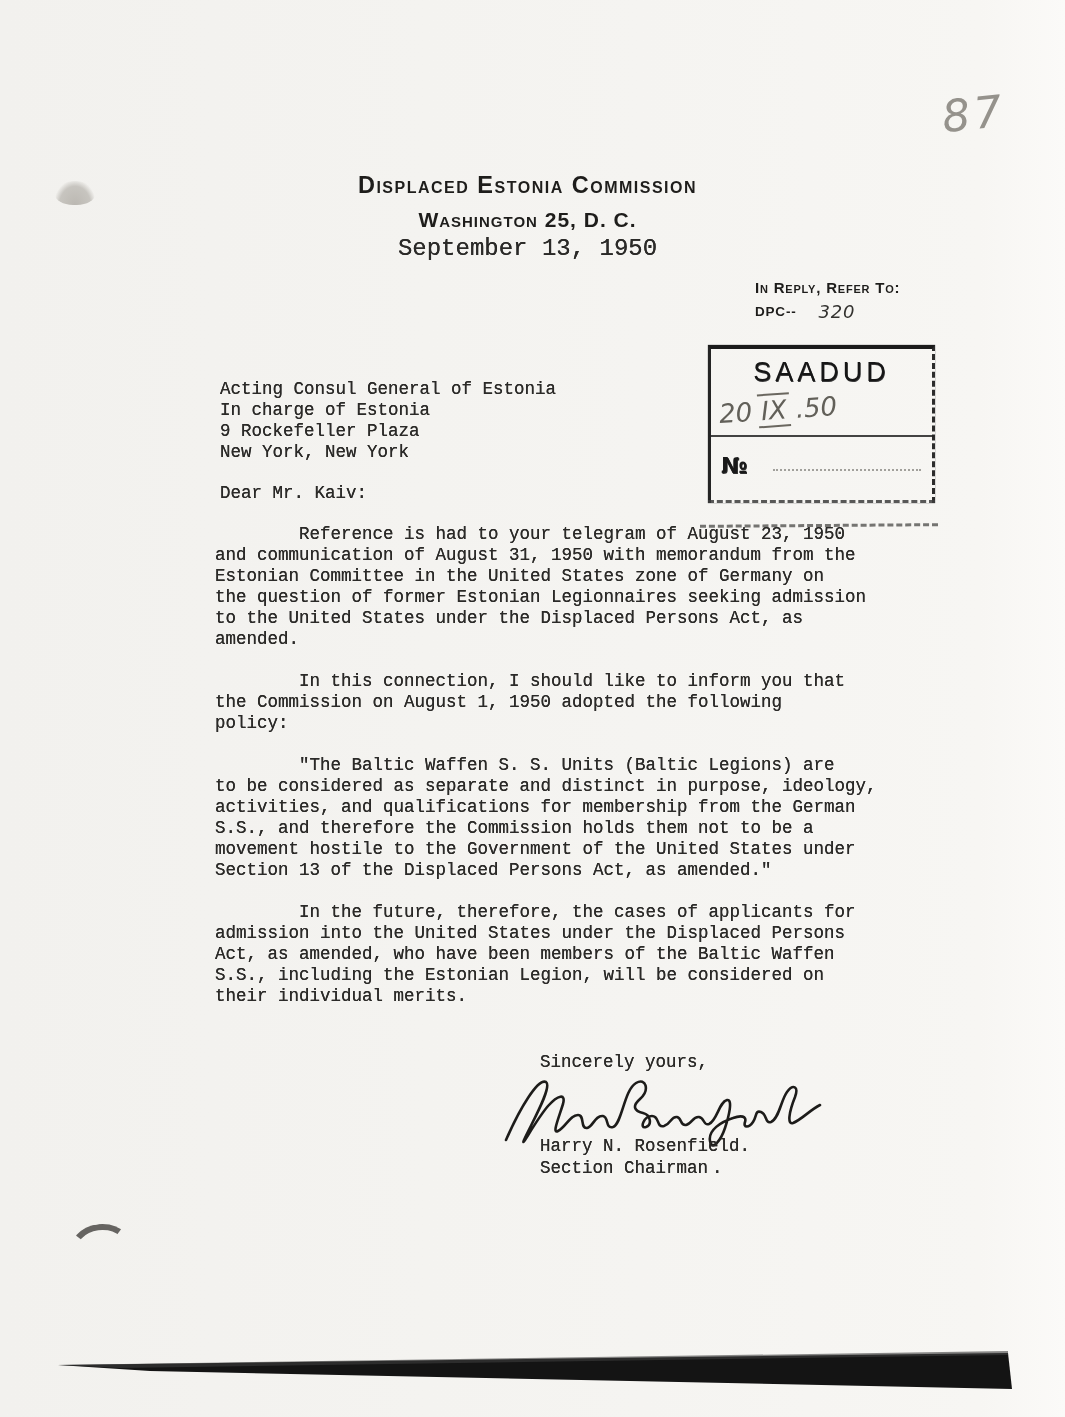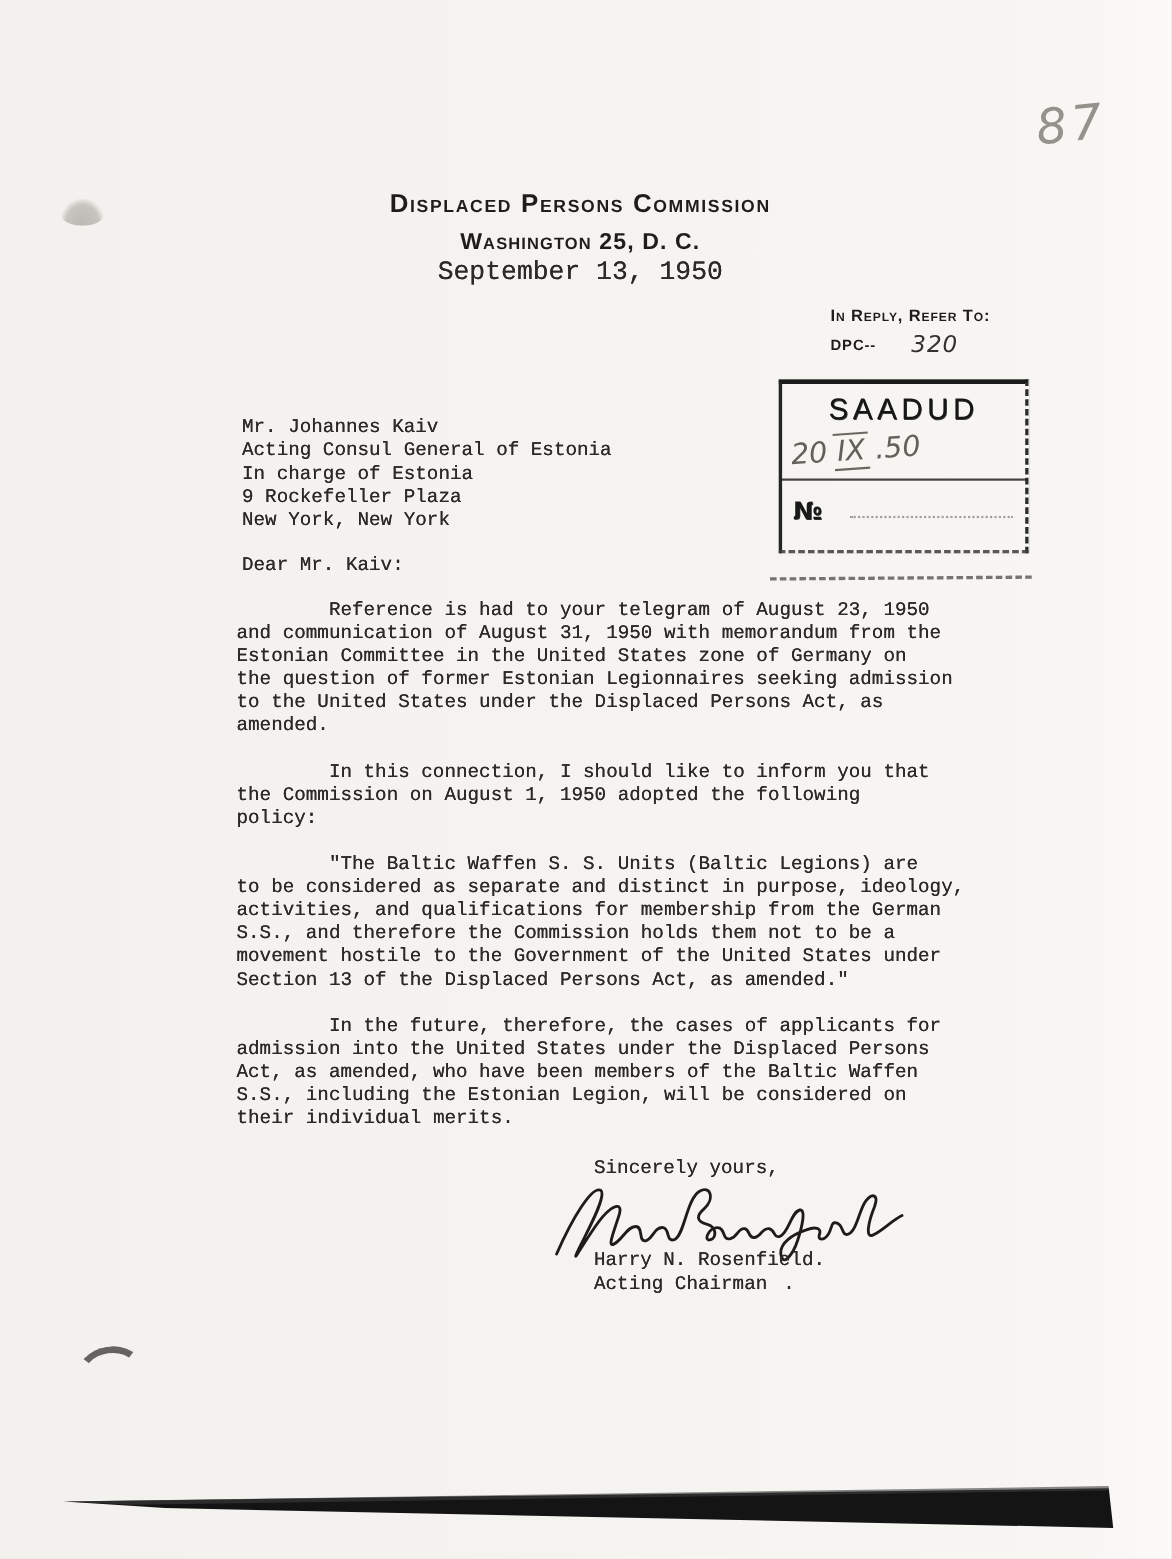--- a/index.html
+++ b/index.html
@@ -23,21 +23,21 @@
   
   .header-block{left:195px;top:172px;width:665px;text-align:center;}
   .org-name{font-size:23.5px;letter-spacing:1.5px;}
   .org-city{font-size:21px;letter-spacing:1px;margin-top:9px;}
   .org-date{font-size:24px;margin-top:6px;text-shadow:0 0 .5px #2b2a28;}
 
   
   .ref-block{left:755px;top:279px;}
   .ref-label{font-size:15px;letter-spacing:.8px;}
   .ref-line{margin-top:5px;font-size:13.5px;letter-spacing:.8px;}
-  .ref-num{font-size:21px;font-style:italic;margin-left:32px;vertical-align:-2px;color:#33322f;font-weight:400;}
+  .ref-num{font-size:18px;font-style:italic;margin-left:22px;vertical-align:-2px;color:#33322f;font-weight:400;}
 
   
   .stamp{left:708px;top:345px;width:221px;height:154px;
     border-top:4px solid #1b1b1b;border-left:3px solid #242424;border-right:3px dashed #2c2c2c;
     box-shadow:0 0 1px #444;}
   .stamp-title{position:absolute;left:0;right:0;top:8px;text-align:center;
     font-family:"Liberation Sans","DejaVu Sans",sans-serif;font-weight:normal;font-size:27px;
     letter-spacing:4px;color:#161616;text-shadow:.6px .6px 0 #3a3a3a;}
   .stamp-date{position:absolute;left:8px;top:46px;font-size:26px;color:#626059;transform:rotate(-4deg);white-space:nowrap;}
   .stamp-date .mo{border-top:2px solid #6a675f;border-bottom:2px solid #6a675f;padding:0 3px;margin:0 6px;}
@@ -74,21 +74,21 @@
 <body>
 
 <div class="sheet">
 
   <div class="abs page-num pencil">87</div>
 
   <div class="abs curl-top-left"></div>
   <div class="abs curl-bottom-left"></div>
 
   <div class="abs header-block">
-    <div class="org-name smallcaps">Displaced Persons Commission</div>
+    <div class="org-name smallcaps">Displaced Estonia Commission</div>
     <div class="org-city smallcaps">Washington 25, D. C.</div>
     <div class="org-date mono">September 13, 1950</div>
   </div>
 
   <div class="abs ref-block">
     <div class="ref-label smallcaps">In Reply, Refer To:</div>
     <div class="ref-line smallcaps">
       <span>DPC--</span><span class="ref-num handnum">320</span>
     </div>
   </div>
@@ -100,21 +100,20 @@
     </div>
     <div class="stamp-divider"></div>
     <div class="stamp-no">№</div>
     <div class="stamp-dotline"></div>
     <div class="stamp-bottom"></div>
   </div>
   <div class="abs under-stamp-line"></div>
 
   <div class="abs body-block mono">
     <div class="recipient">
-      <div>Mr. Johannes Kaiv</div>
       <div>Acting Consul General of Estonia</div>
       <div>In charge of Estonia</div>
       <div>9 Rockefeller Plaza</div>
       <div>New York, New York</div>
     </div>
     <div class="salutation">Dear Mr. Kaiv:</div>
     <div class="para">Reference is had to your telegram of August 23, 1950
 and communication of August 31, 1950 with memorandum from the
 Estonian Committee in the United States zone of Germany on
 the question of former Estonian Legionnaires seeking admission
@@ -143,21 +142,21 @@
              C58 25 66 23 63 34 C58 50 52 64 58 61 C66 57 70 45 78 45 C85 45 80 59 87 58
              C93 57 95 45 103 46 C109 47 105 59 113 57
              C122 54 124 20 136 13 C146 7 150 20 140 29 C132 36 134 41 143 43 C151 45 152 55 146 57
              C139 59 144 46 152 46 C160 46 156 58 164 56 C171 54 171 46 177 47 C182 48 180 56 186 55 C192 54 193 46 199 47
              C205 48 203 56 209 54 C217 51 219 32 227 30 C233 29 229 46 225 58 C221 70 212 82 210 71 C208 60 221 52 233 48
              C241 45 247 46 245 52 C243 58 249 58 253 52 C257 46 255 40 261 42 C267 44 265 54 271 52
              C279 49 281 30 287 22 C293 14 299 16 295 27 C289 42 287 55 293 53 C301 50 310 40 320 35" fill="none" stroke="#1d1c1a" stroke-width="2.6" stroke-linecap="round"></path>
   </svg>
 
   <div class="abs signer-name mono">Harry N. Rosenfield.</div>
-  <div class="abs signer-title mono">Acting Chairman</div>
+  <div class="abs signer-title mono">Section Chairman</div>
   <div class="abs stray-dot mono">.</div>
 
   <svg class="abs edge-svg" width="1065" height="60" viewBox="0 0 1065 60">
     <polygon points="58,20 1008,8 1012,44 150,26" fill="#141414"></polygon>
     <polygon points="58,20 1008,6 1008,10 120,23" fill="#3c3c3c" opacity="0.6"></polygon>
   </svg>
 
 </div>
 
 </body></html>

